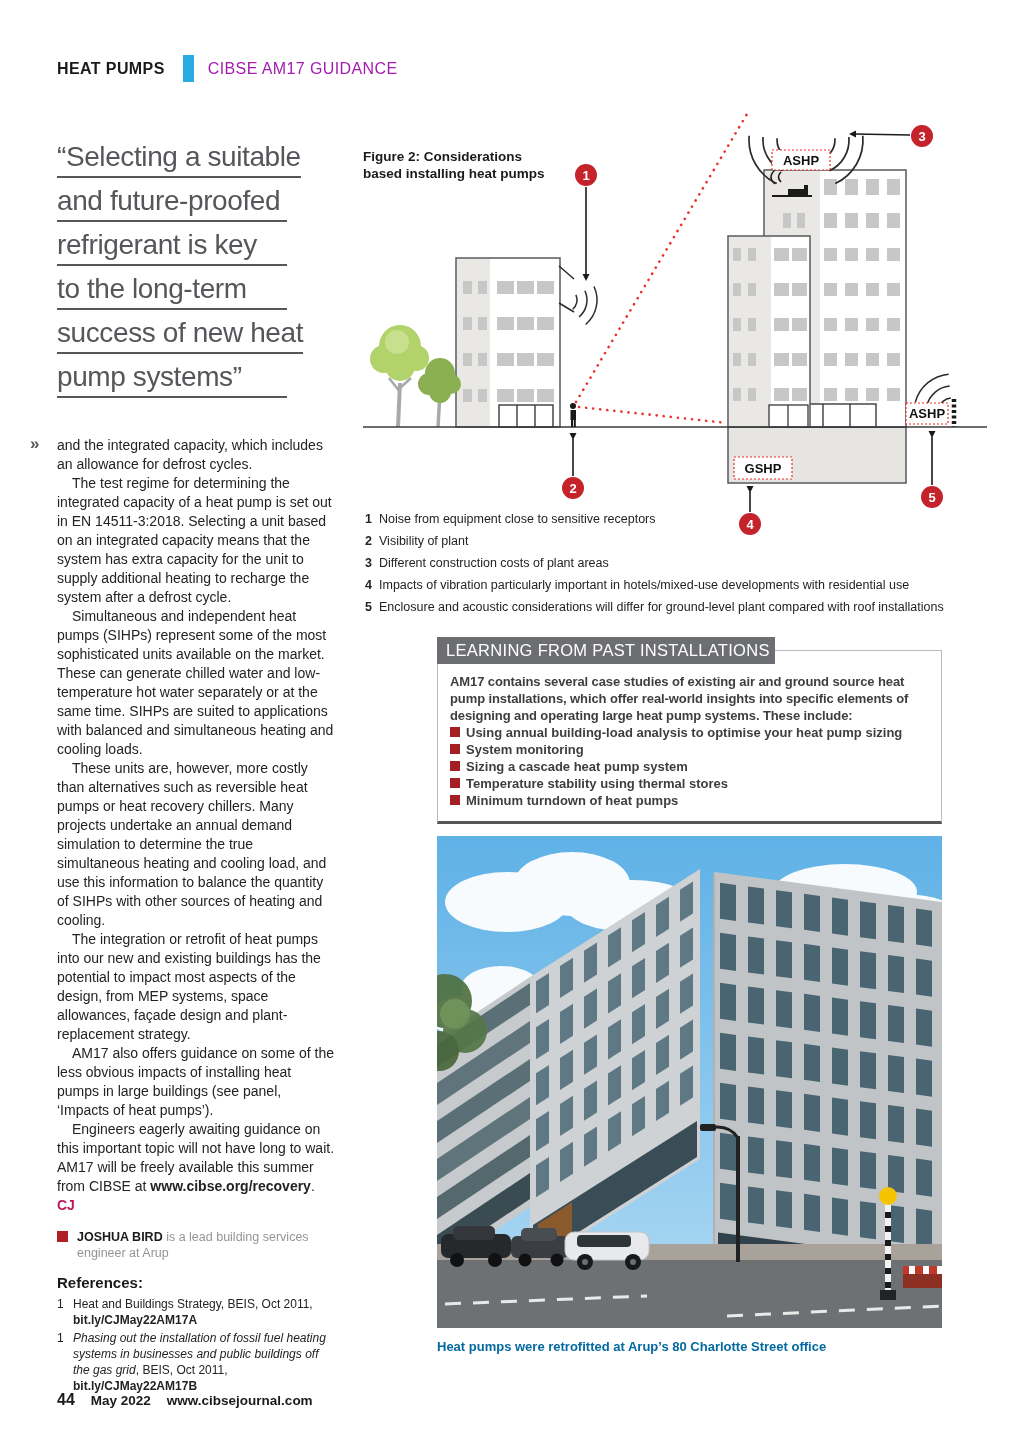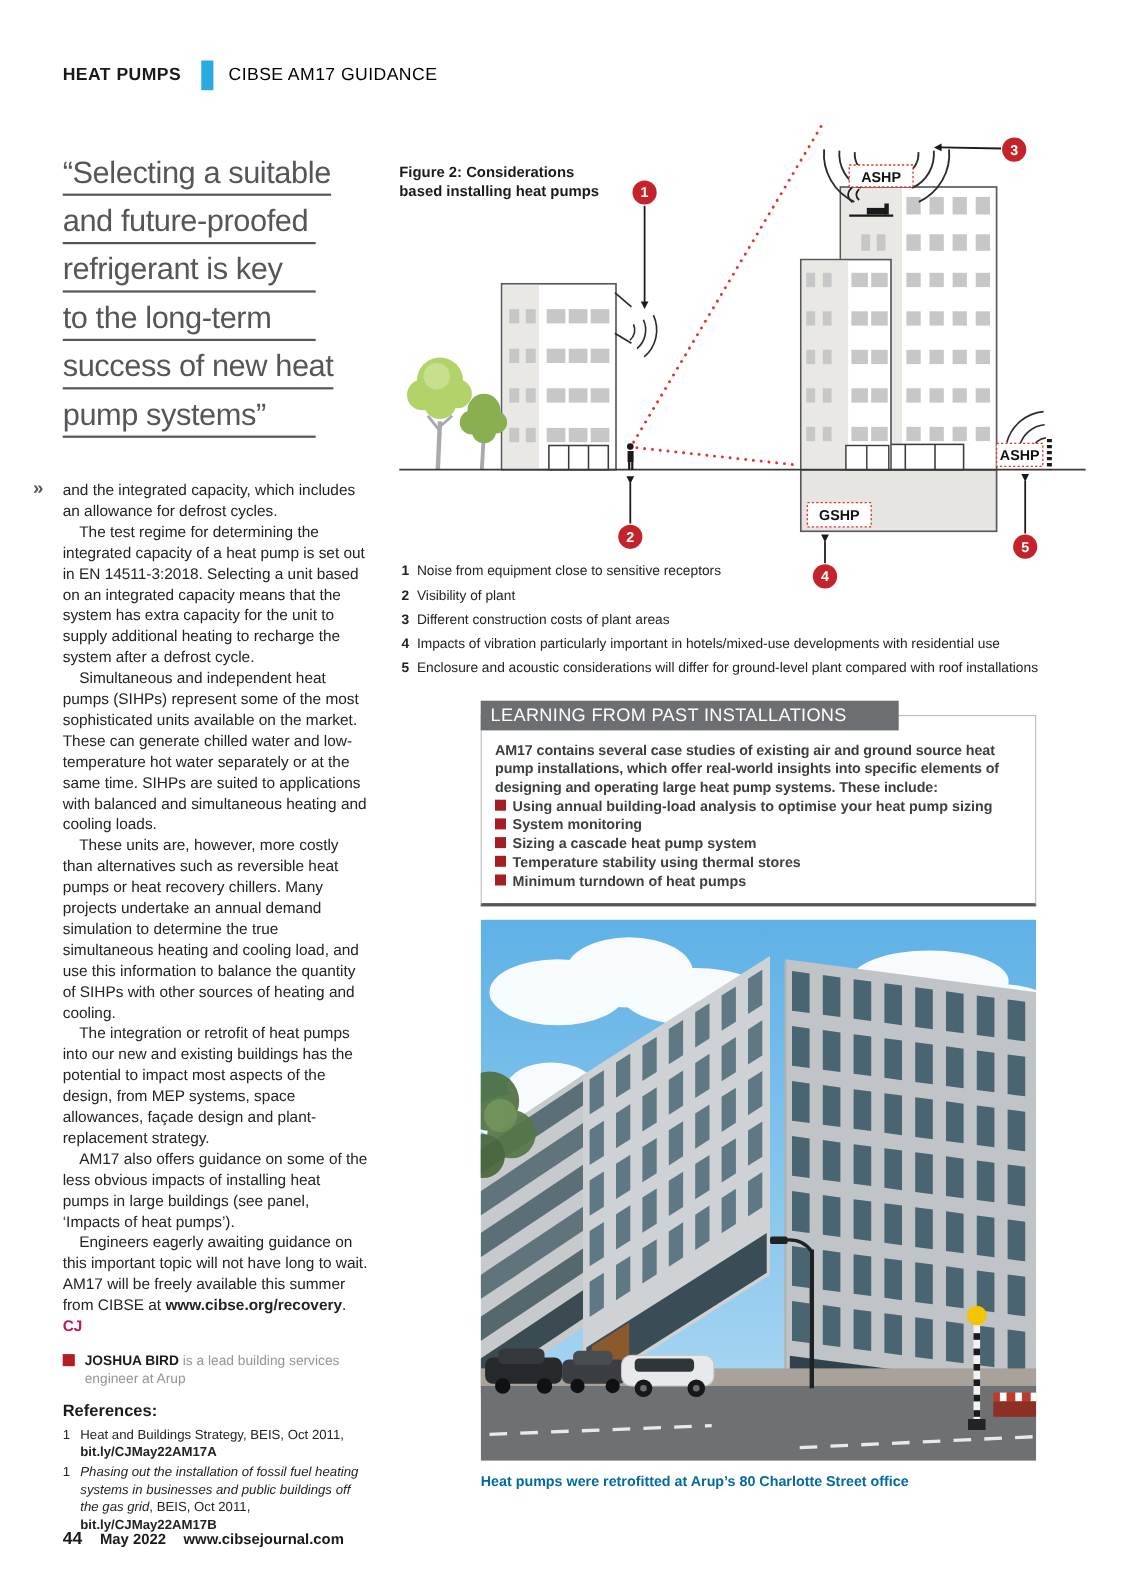--- a/index.html
+++ b/index.html
@@ -4,21 +4,21 @@
 <style>
   * { margin:0; padding:0; box-sizing:border-box; }
   html,body { background:#ffffff; }
   body { font-family:"Liberation Sans","DejaVu Sans",sans-serif; color:#222326; }
   .page { position:relative; width:1024px; height:1448px; background:#fff; overflow:hidden; margin:0 auto; }
 
   
   .kicker { position:absolute; left:57px; top:55px; display:flex; align-items:center; }
   .kicker .section { font-size:16px; font-weight:bold; letter-spacing:.4px; color:#1a1a1c; }
   .kicker .bar { width:11px; height:27px; background:#29abe2; margin:0 14px 0 18px; }
-  .kicker .title { font-size:16px; color:#000000; letter-spacing:.4px; }
+  .kicker .title { font-size:16px; color:#a21caf; letter-spacing:.4px; }
 
   
   .pullquote { position:absolute; left:57px; top:141px; width:276px; color:#55565a; }
   .pullquote .pq-line { font-size:28px; letter-spacing:-0.4px; padding-bottom:3px; border-bottom:2px solid #55565a; margin-bottom:7px; display:block; width:fit-content; min-width:230px; white-space:nowrap; }
 
   
   .cont-marker { position:absolute; left:30px; top:434px; font-size:17px; font-weight:bold; color:#55565a; }
   .article { position:absolute; left:57px; top:436px; width:278px; font-size:14px; line-height:19px; color:#232326; }
   .article p { margin:0; }
   .article p.indent { text-indent:15px; }
@@ -39,21 +39,21 @@
   
   .fig-caption { position:absolute; left:363px; top:148px; width:220px; font-size:13.5px; line-height:17px; font-weight:bold; color:#1a1a1c; }
   .figure-svg { position:absolute; left:360px; top:100px; width:630px; height:445px; font-family:"Liberation Sans","DejaVu Sans",sans-serif; }
   .legend { position:absolute; left:365px; top:512px; width:625px; }
   .legend .leg-row { display:flex; font-size:12.5px; line-height:15px; color:#232326; margin-bottom:7px; }
   .legend .leg-num { font-weight:bold; width:14px; flex:none; }
 
   
   .panel { position:absolute; left:437px; top:650px; width:505px; }
   .panel-box { border:1px solid #b9bbbd; border-bottom:3px solid #55565a; background:#fff; padding:22px 12px 12px 12px; }
-  .panel-header { position:absolute; top:-13px; left:0; width:380px; height:27px; background:#6d6e71; color:#fff; font-size:16.5px; letter-spacing:.3px; line-height:27px; padding-left:9px; }
+  .panel-header { position:absolute; top:-13px; left:0; width:338px; height:27px; background:#6d6e71; color:#fff; font-size:16.5px; letter-spacing:.3px; line-height:27px; padding-left:9px; }
   .panel-intro { font-size:13px; line-height:17px; font-weight:bold; color:#3d3e40; letter-spacing:-0.1px; }
   .panel-bullet { position:relative; padding-left:16px; font-size:13px; line-height:17px; font-weight:bold; color:#3d3e40; }
   .panel-bullet .sq { position:absolute; left:0; top:3px; width:10px; height:10px; background:#a31f24; }
 
   
   .photo { position:absolute; left:437px; top:836px; width:505px; height:492px; }
   .photo-caption { position:absolute; left:437px; top:1339px; width:505px; font-size:13px; font-weight:bold; color:#0369a1; }
 
   
   .footer { position:absolute; left:57px; top:1391px; display:flex; align-items:baseline; font-weight:bold; color:#1a1a1c; }

